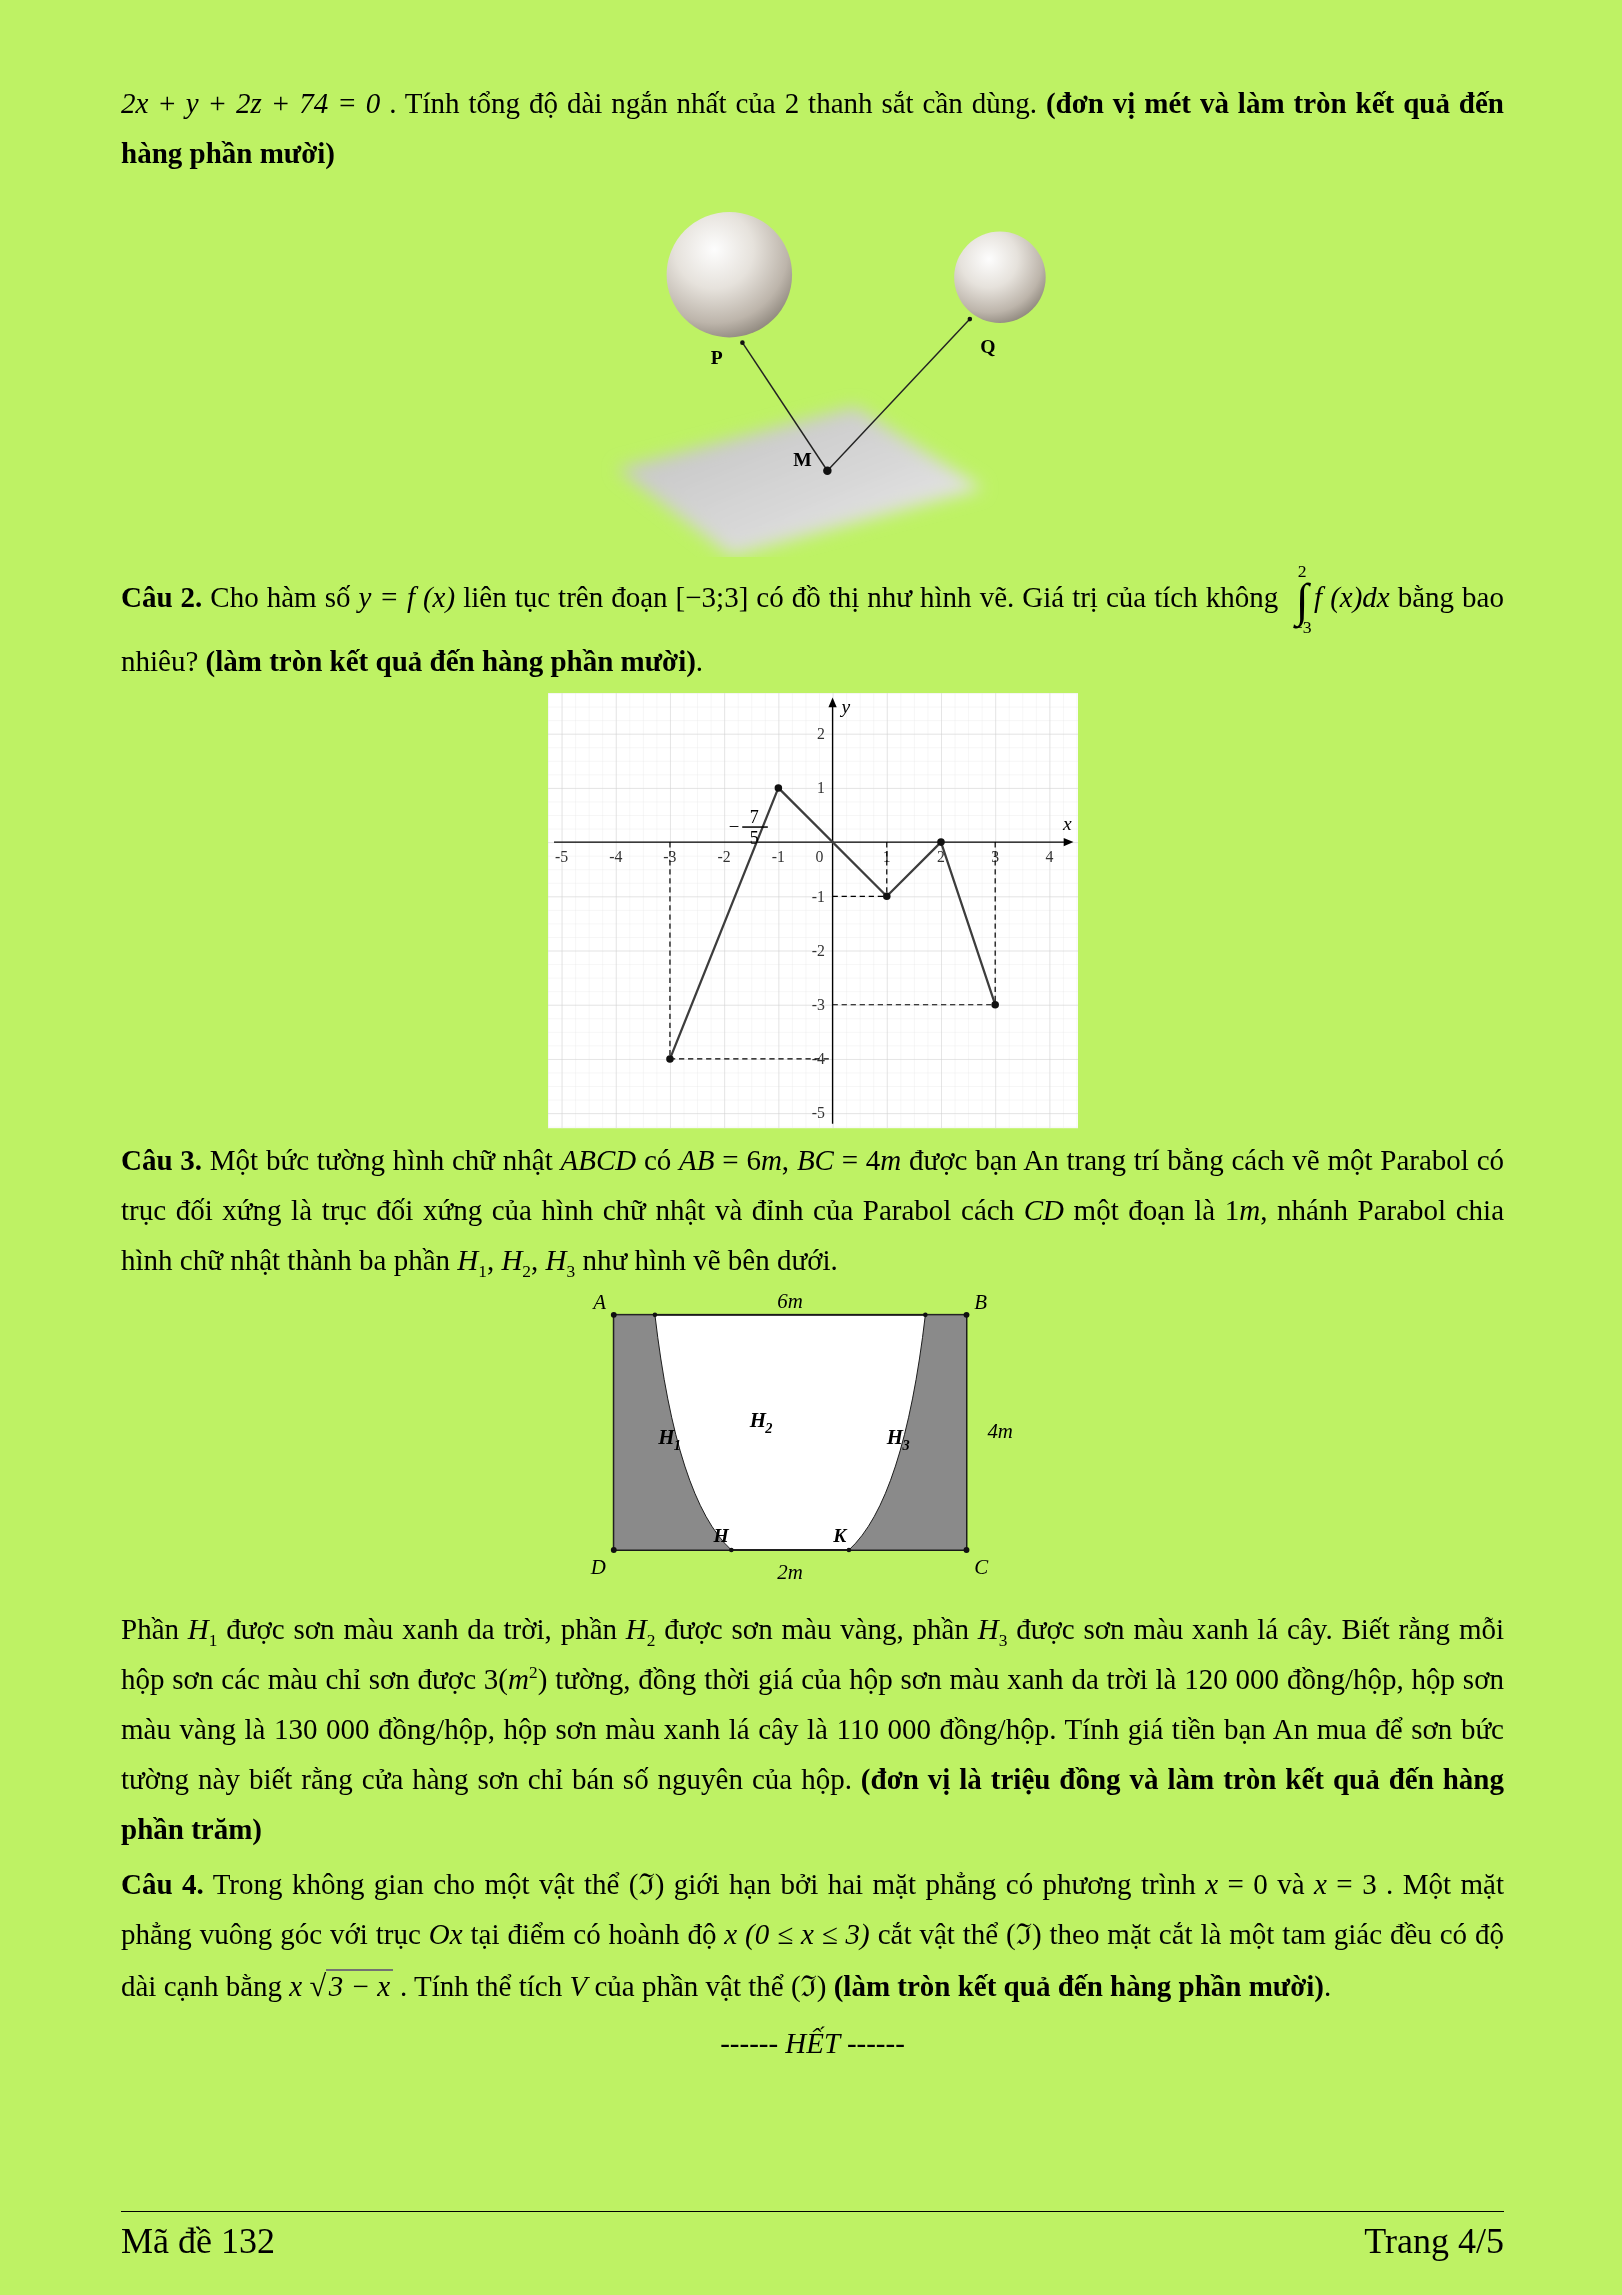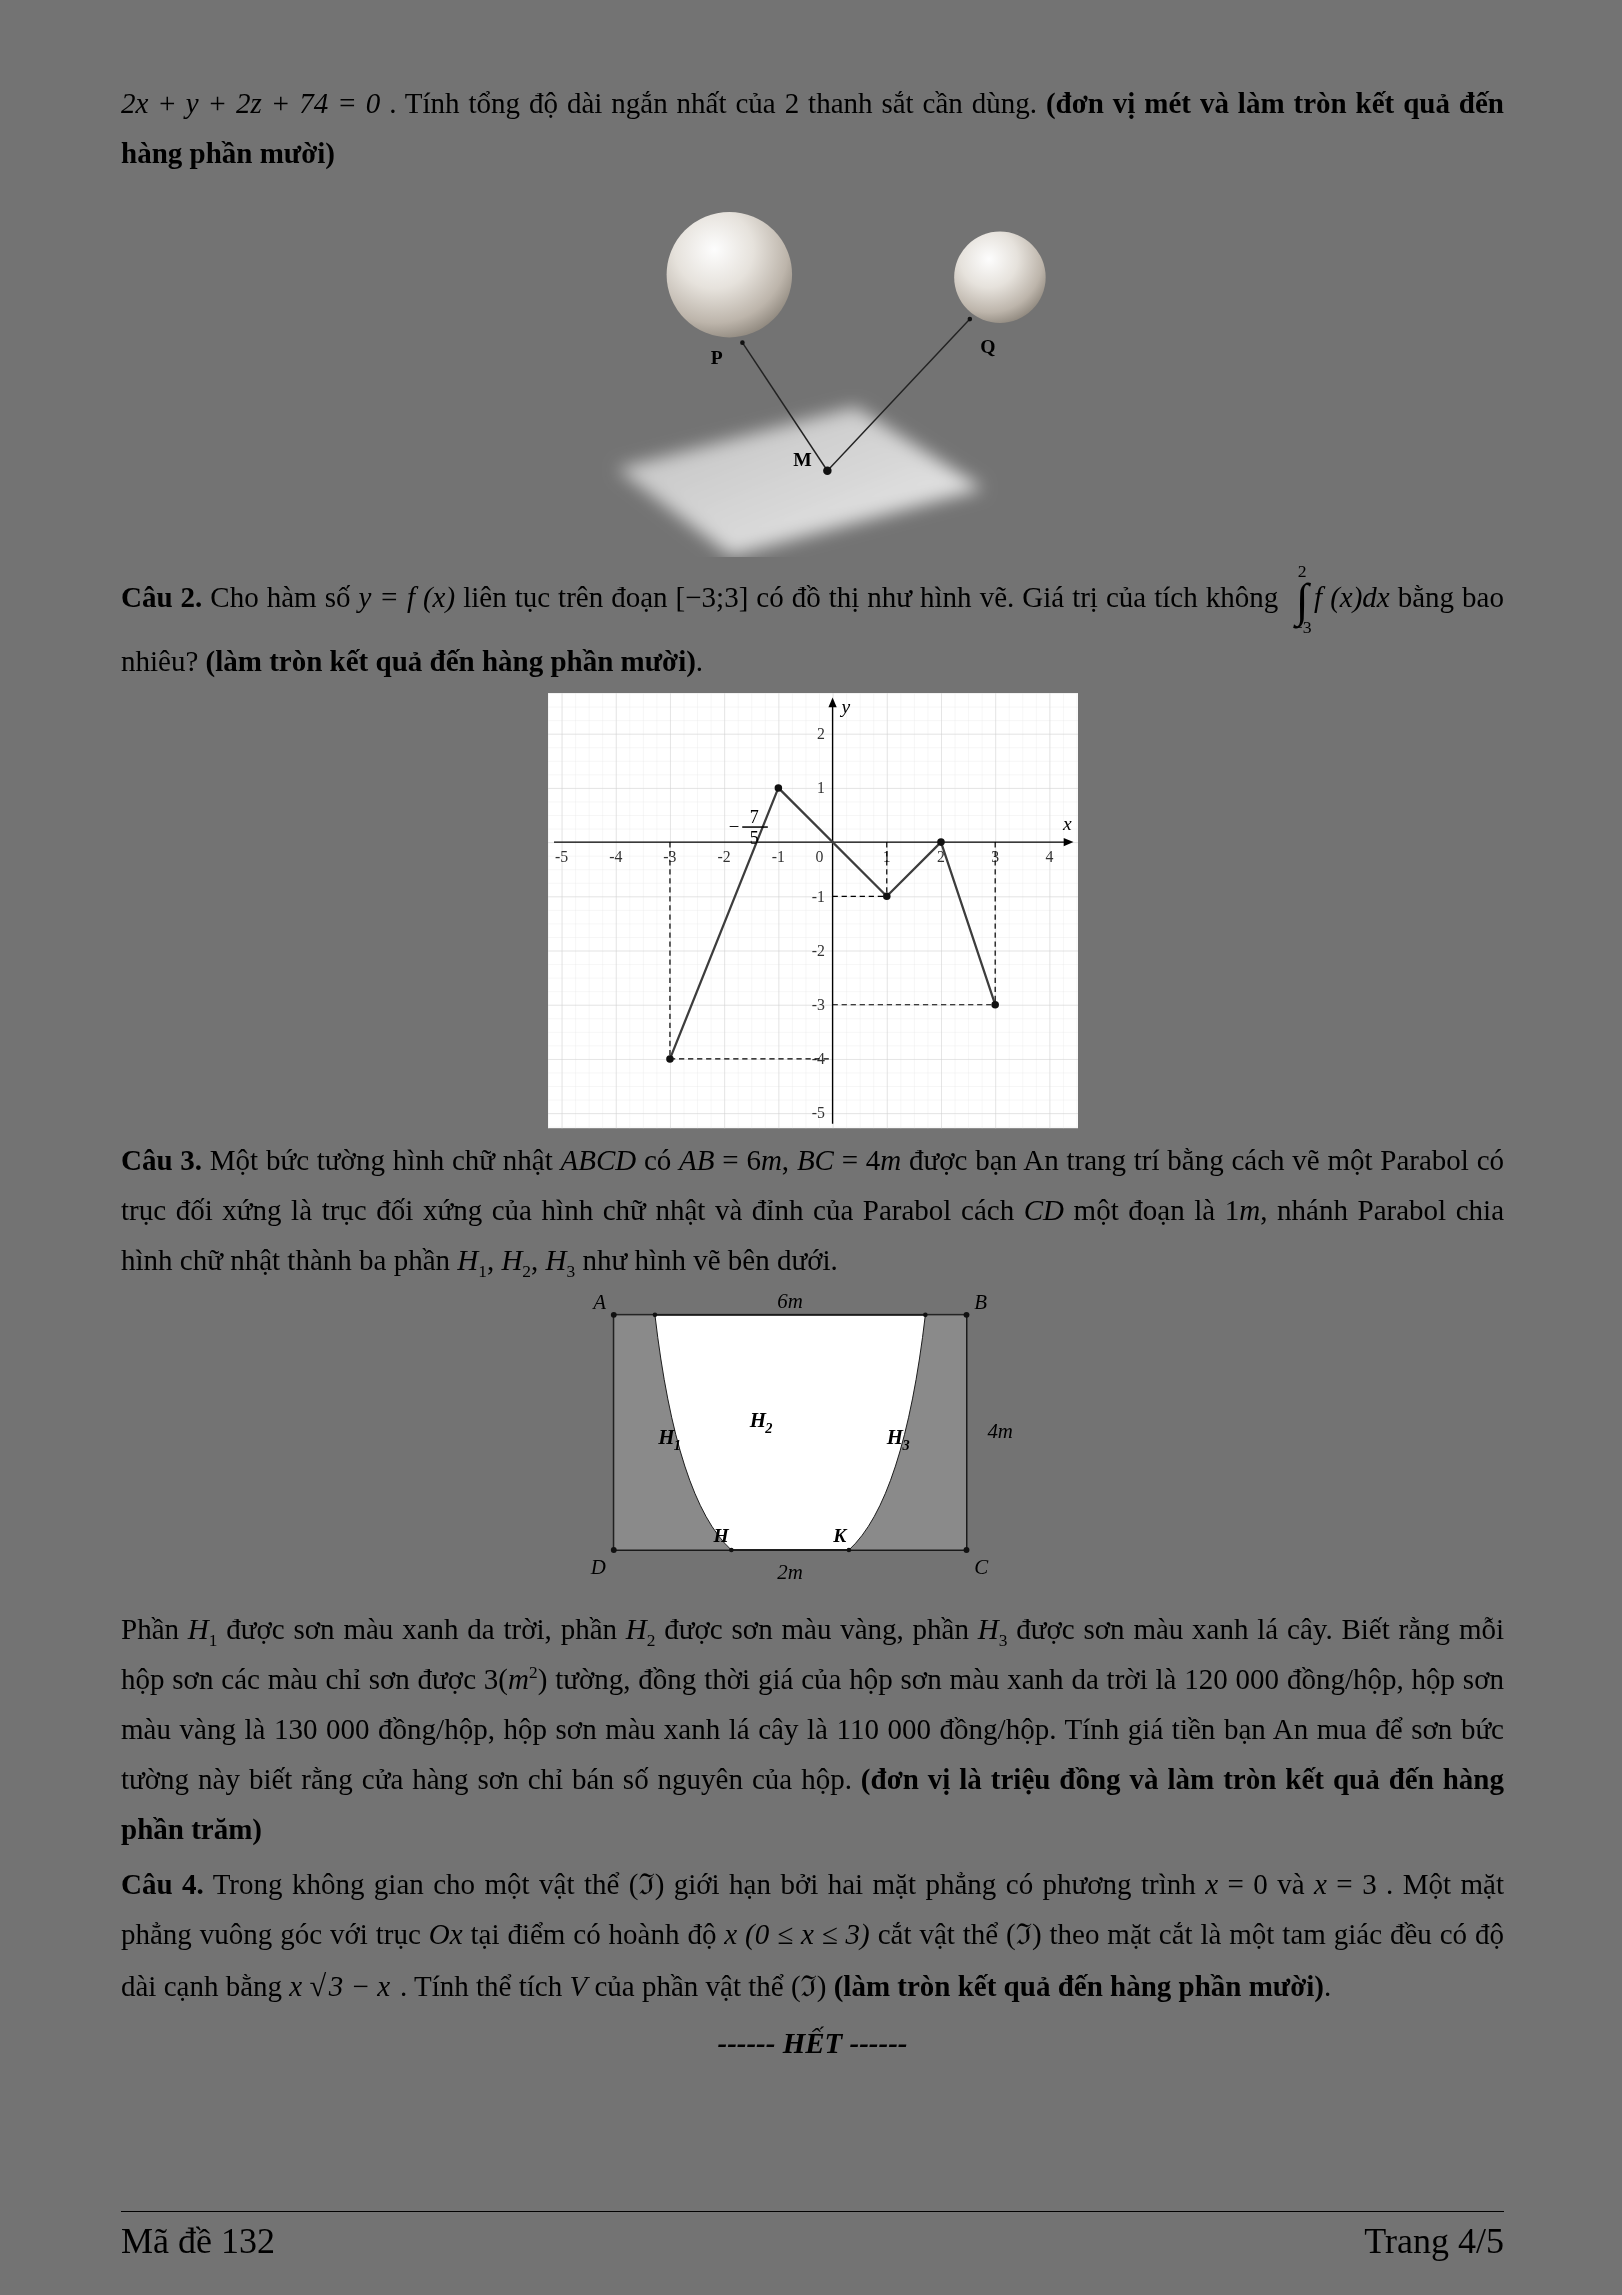--- a/index.html
+++ b/index.html
@@ -1,41 +1,41 @@
 <!DOCTYPE html>
 <html style="font-size:10.5px"><head>
 <meta charset="utf-8">
 <style>
   html,body{margin:0;padding:0;background:#ffffff;}
   .page{
     position:relative;
     width:1622px;height:2295px;
     box-sizing:border-box;
     padding:79px 118px 0 121px;
-    background:#737373;
+    background:#bef264;
     color:#000;
     font-family:"Liberation Serif","DejaVu Serif",serif;
     font-size:29px;
     overflow:hidden;
   }
   .para{margin:0 0 5.2px 0;line-height:1.72;text-align:justify;}
   .seg-n{}
   .seg-b{font-weight:bold;}
   .seg-i{font-style:italic;}
   .seg-sub{vertical-align:sub;font-size:0.60em;line-height:0;}
   .seg-sup{vertical-align:super;font-size:0.60em;line-height:0;}
   .intwrap{white-space:nowrap;}
   .intstack{display:inline-flex;flex-direction:column;align-items:center;vertical-align:middle;line-height:1;margin:0 2.6px 0 6.5px;}
   .intb{font-size:17.7px;line-height:1;}
   .intsign{font-size:47px;line-height:0.82;}
   .sqrtsign{font-size:1.05em;}
   .radicand{display:inline-block;border-top:2px solid #737373;padding:0 2.6px;line-height:1.05;}
   .fig{margin:6.5px 0;text-align:center;}
   .fig svg{vertical-align:top;}
-  .het{text-align:center;font-weight:bold;font-style:italic;margin:13px 0 0 0;line-height:1.3;}
+  .het{text-align:center;font-weight:normal;font-style:italic;margin:13px 0 0 0;line-height:1.3;}
   .footer{
     position:absolute;left:121px;right:118px;bottom:33px;
     border-top:1.3px solid #000;
     padding-top:7.9px;
     display:flex;justify-content:space-between;
     font-size:36px;
   }
 </style>
 </head>
 <body>

